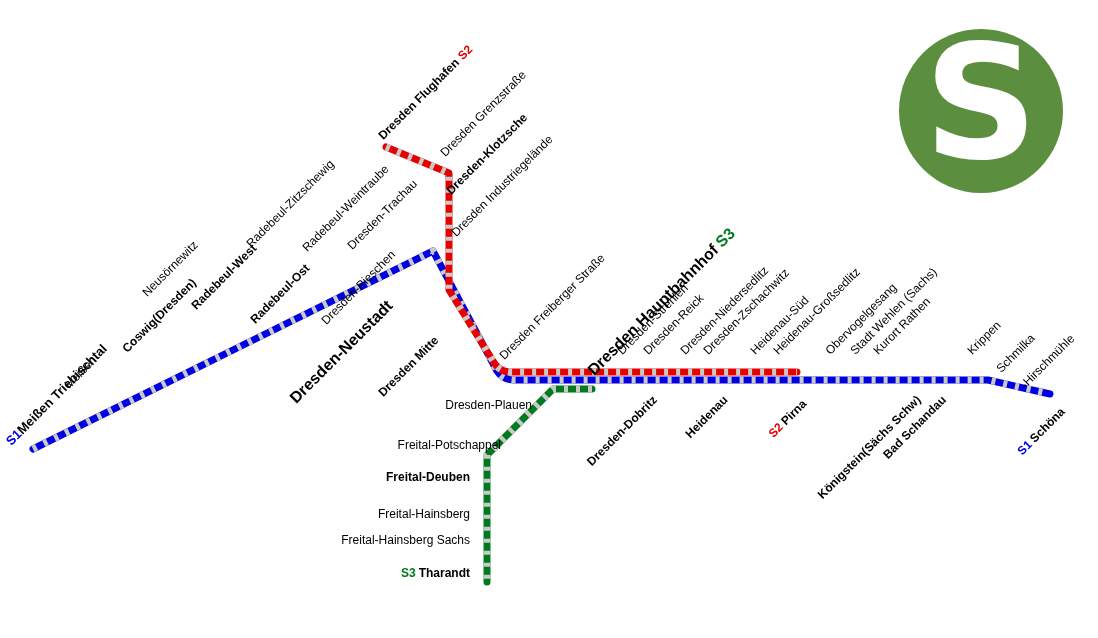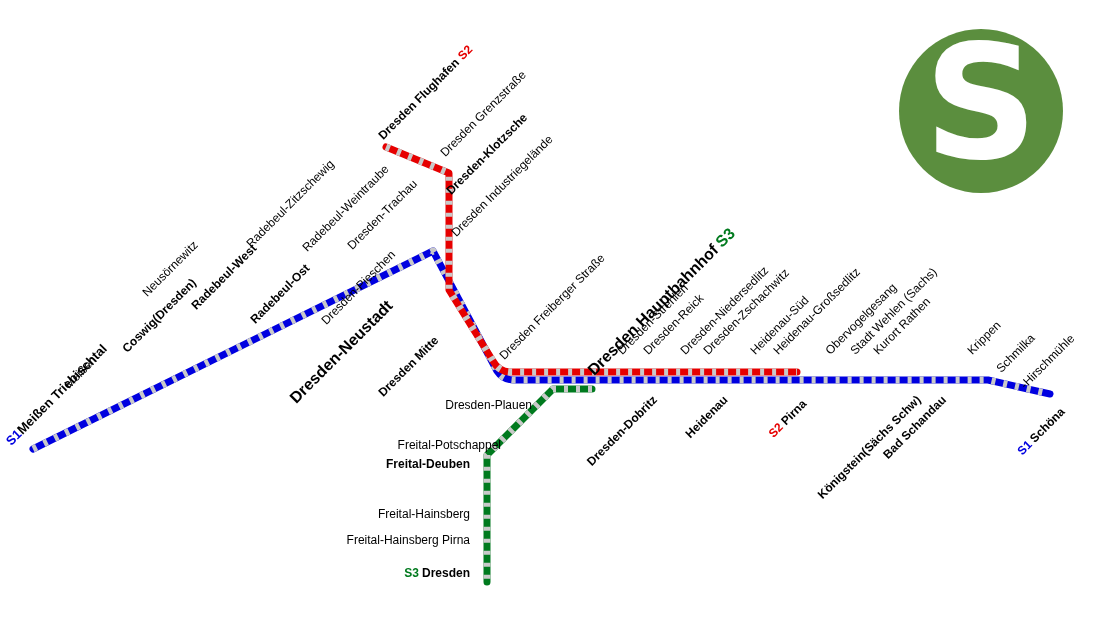--- a/index.html
+++ b/index.html
@@ -89,20 +89,20 @@
     <span class="badge c-s2 badge-r">S2</span><span class="b">Pirna</span>
   </div>
   <div class="lbl rot-dl b" style="right:185px;top:392px;">Königstein(Sächs Schw)</div>
   <div class="lbl rot-dl b" style="right:160px;top:392px;">Bad Schandau</div>
   <div class="lbl rot-dl" style="right:41px;top:404px;">
     <span class="badge c-s1 badge-r">S1</span><span class="b">Schöna</span>
   </div>
 
   <div class="lbl h-r" style="right:566px;top:397px;">Dresden-Plauen</div>
   <div class="lbl h-r" style="right:597px;top:437px;">Freital-Potschappel</div>
-  <div class="lbl h-r b" style="right:628px;top:456px;">Freital-Deuben</div>
+  <div class="lbl h-r b" style="right:628px;top:469px;">Freital-Deuben</div>
   <div class="lbl h-r" style="right:628px;top:506px;">Freital-Hainsberg</div>
-  <div class="lbl h-r" style="right:628px;top:532px;">Freital-Hainsberg Pirna</div>
+  <div class="lbl h-r" style="right:628px;top:532px;">Freital-Hainsberg Sachs</div>
   <div class="lbl h-r" style="right:628px;top:565px;">
-    <span class="badge c-s3 badge-r">S3</span><span class="b">Dresden</span>
+    <span class="badge c-s3 badge-r">S3</span><span class="b">Tharandt</span>
   </div>
 
 </div>
 
 </body></html>

